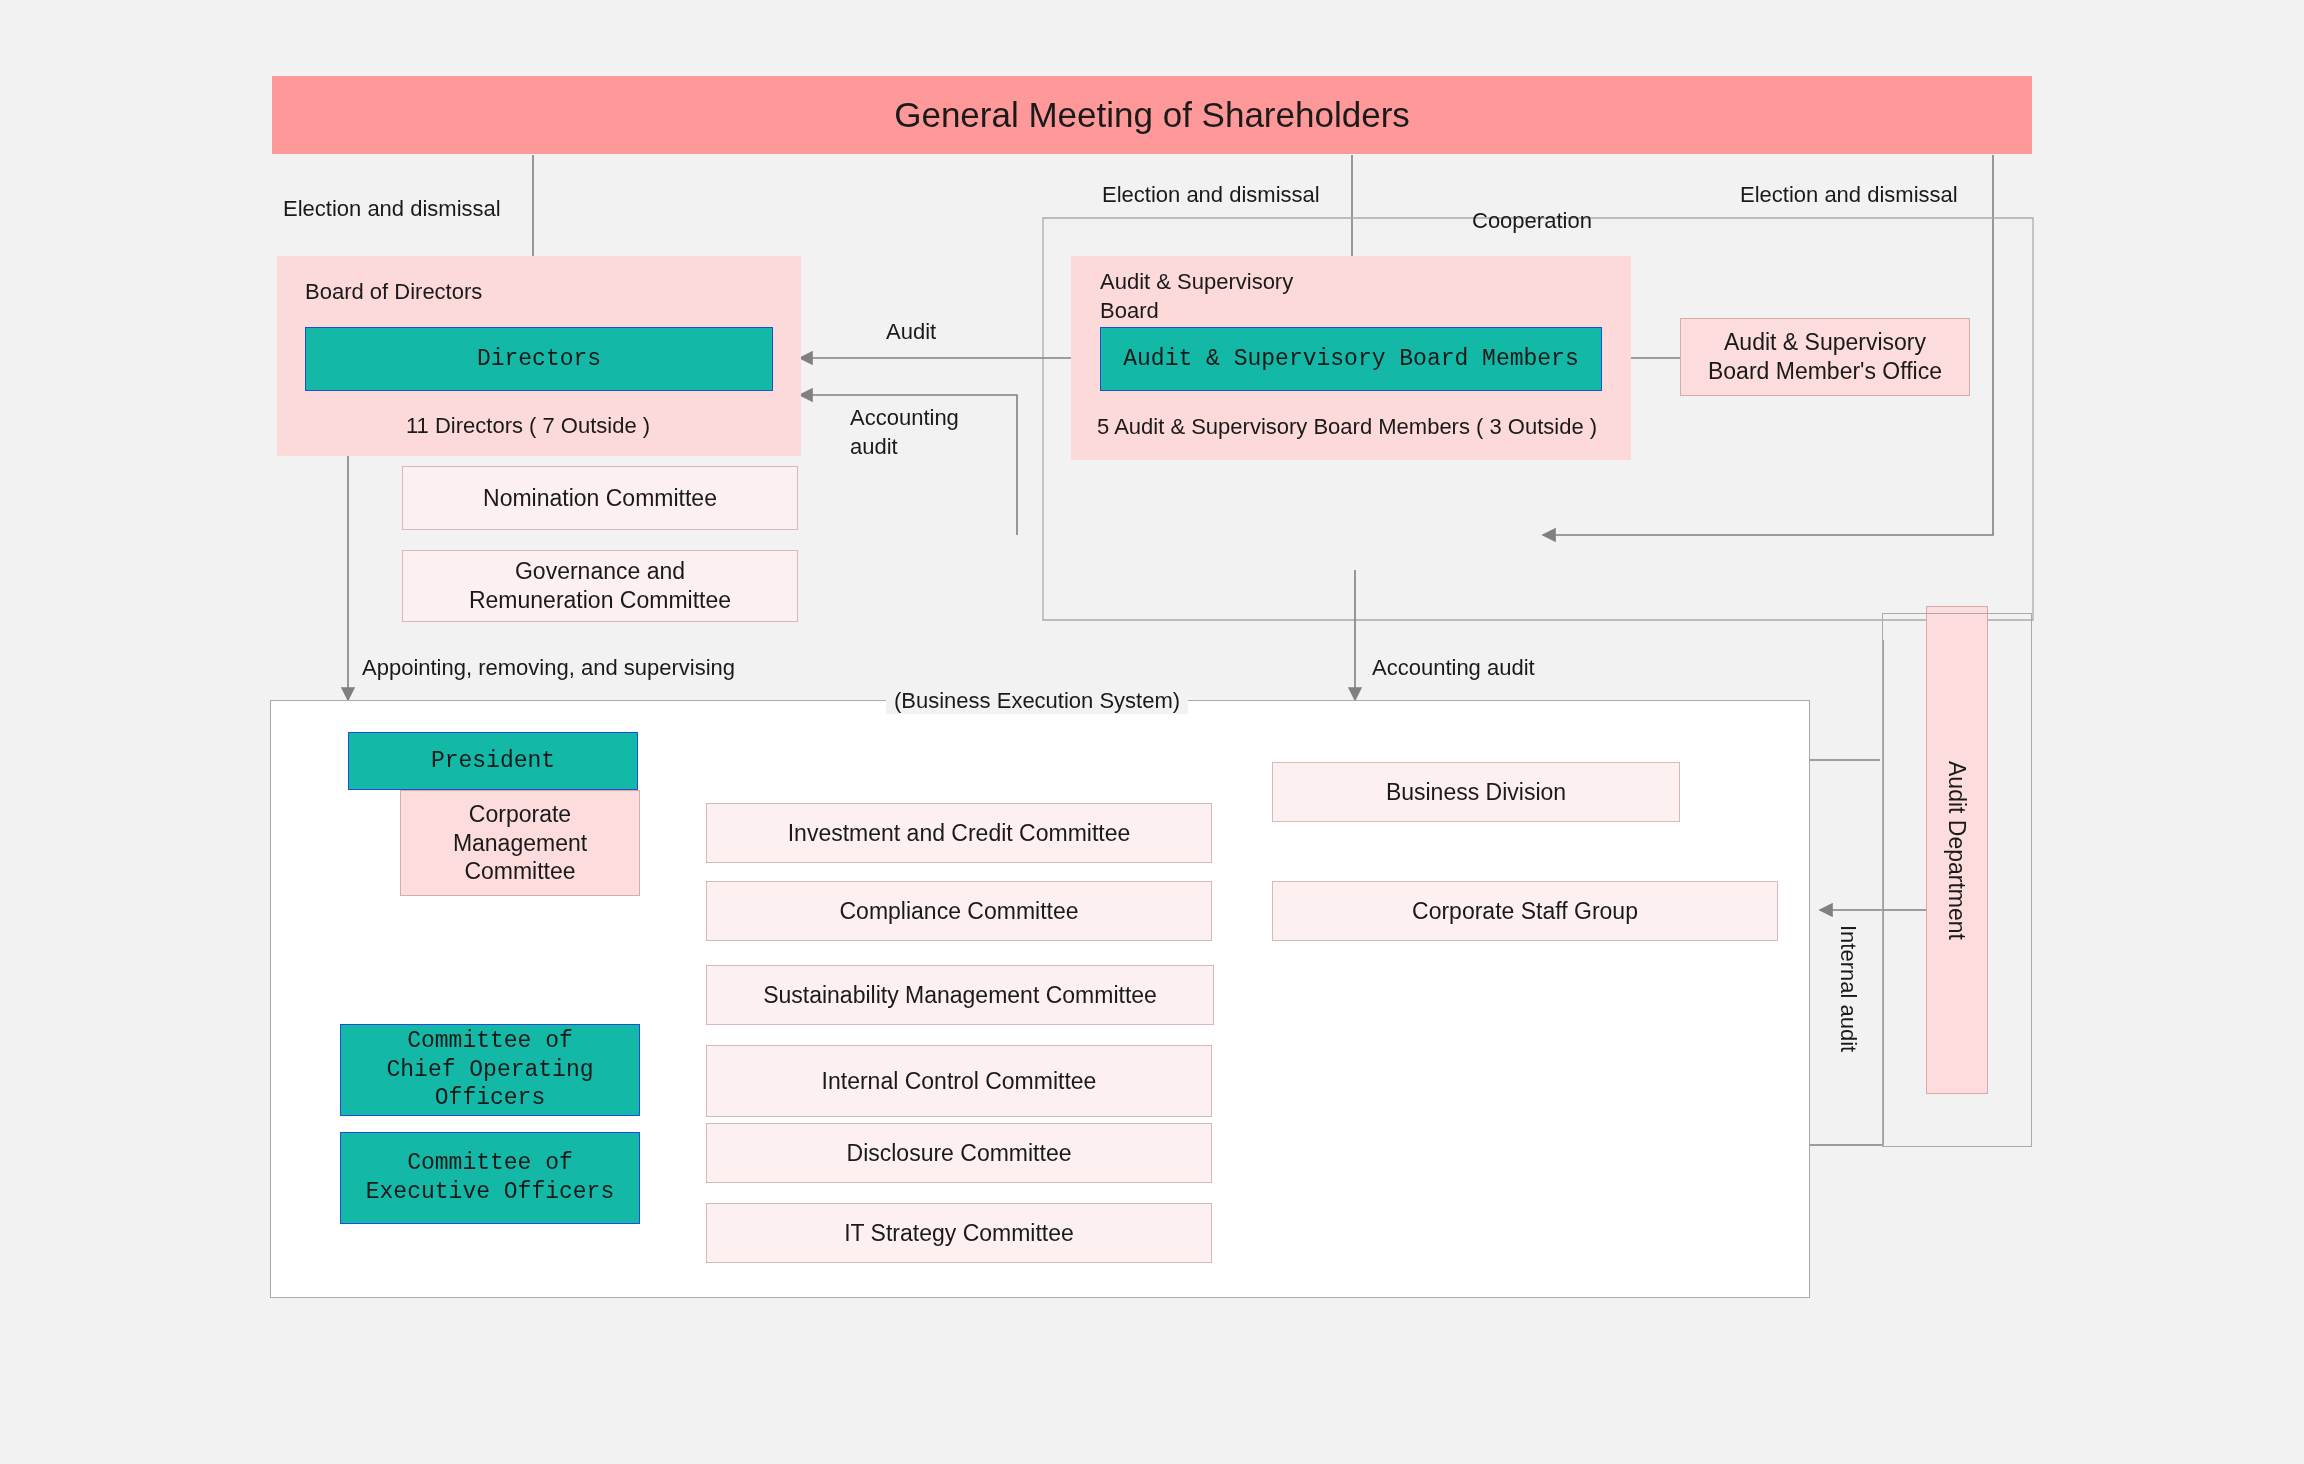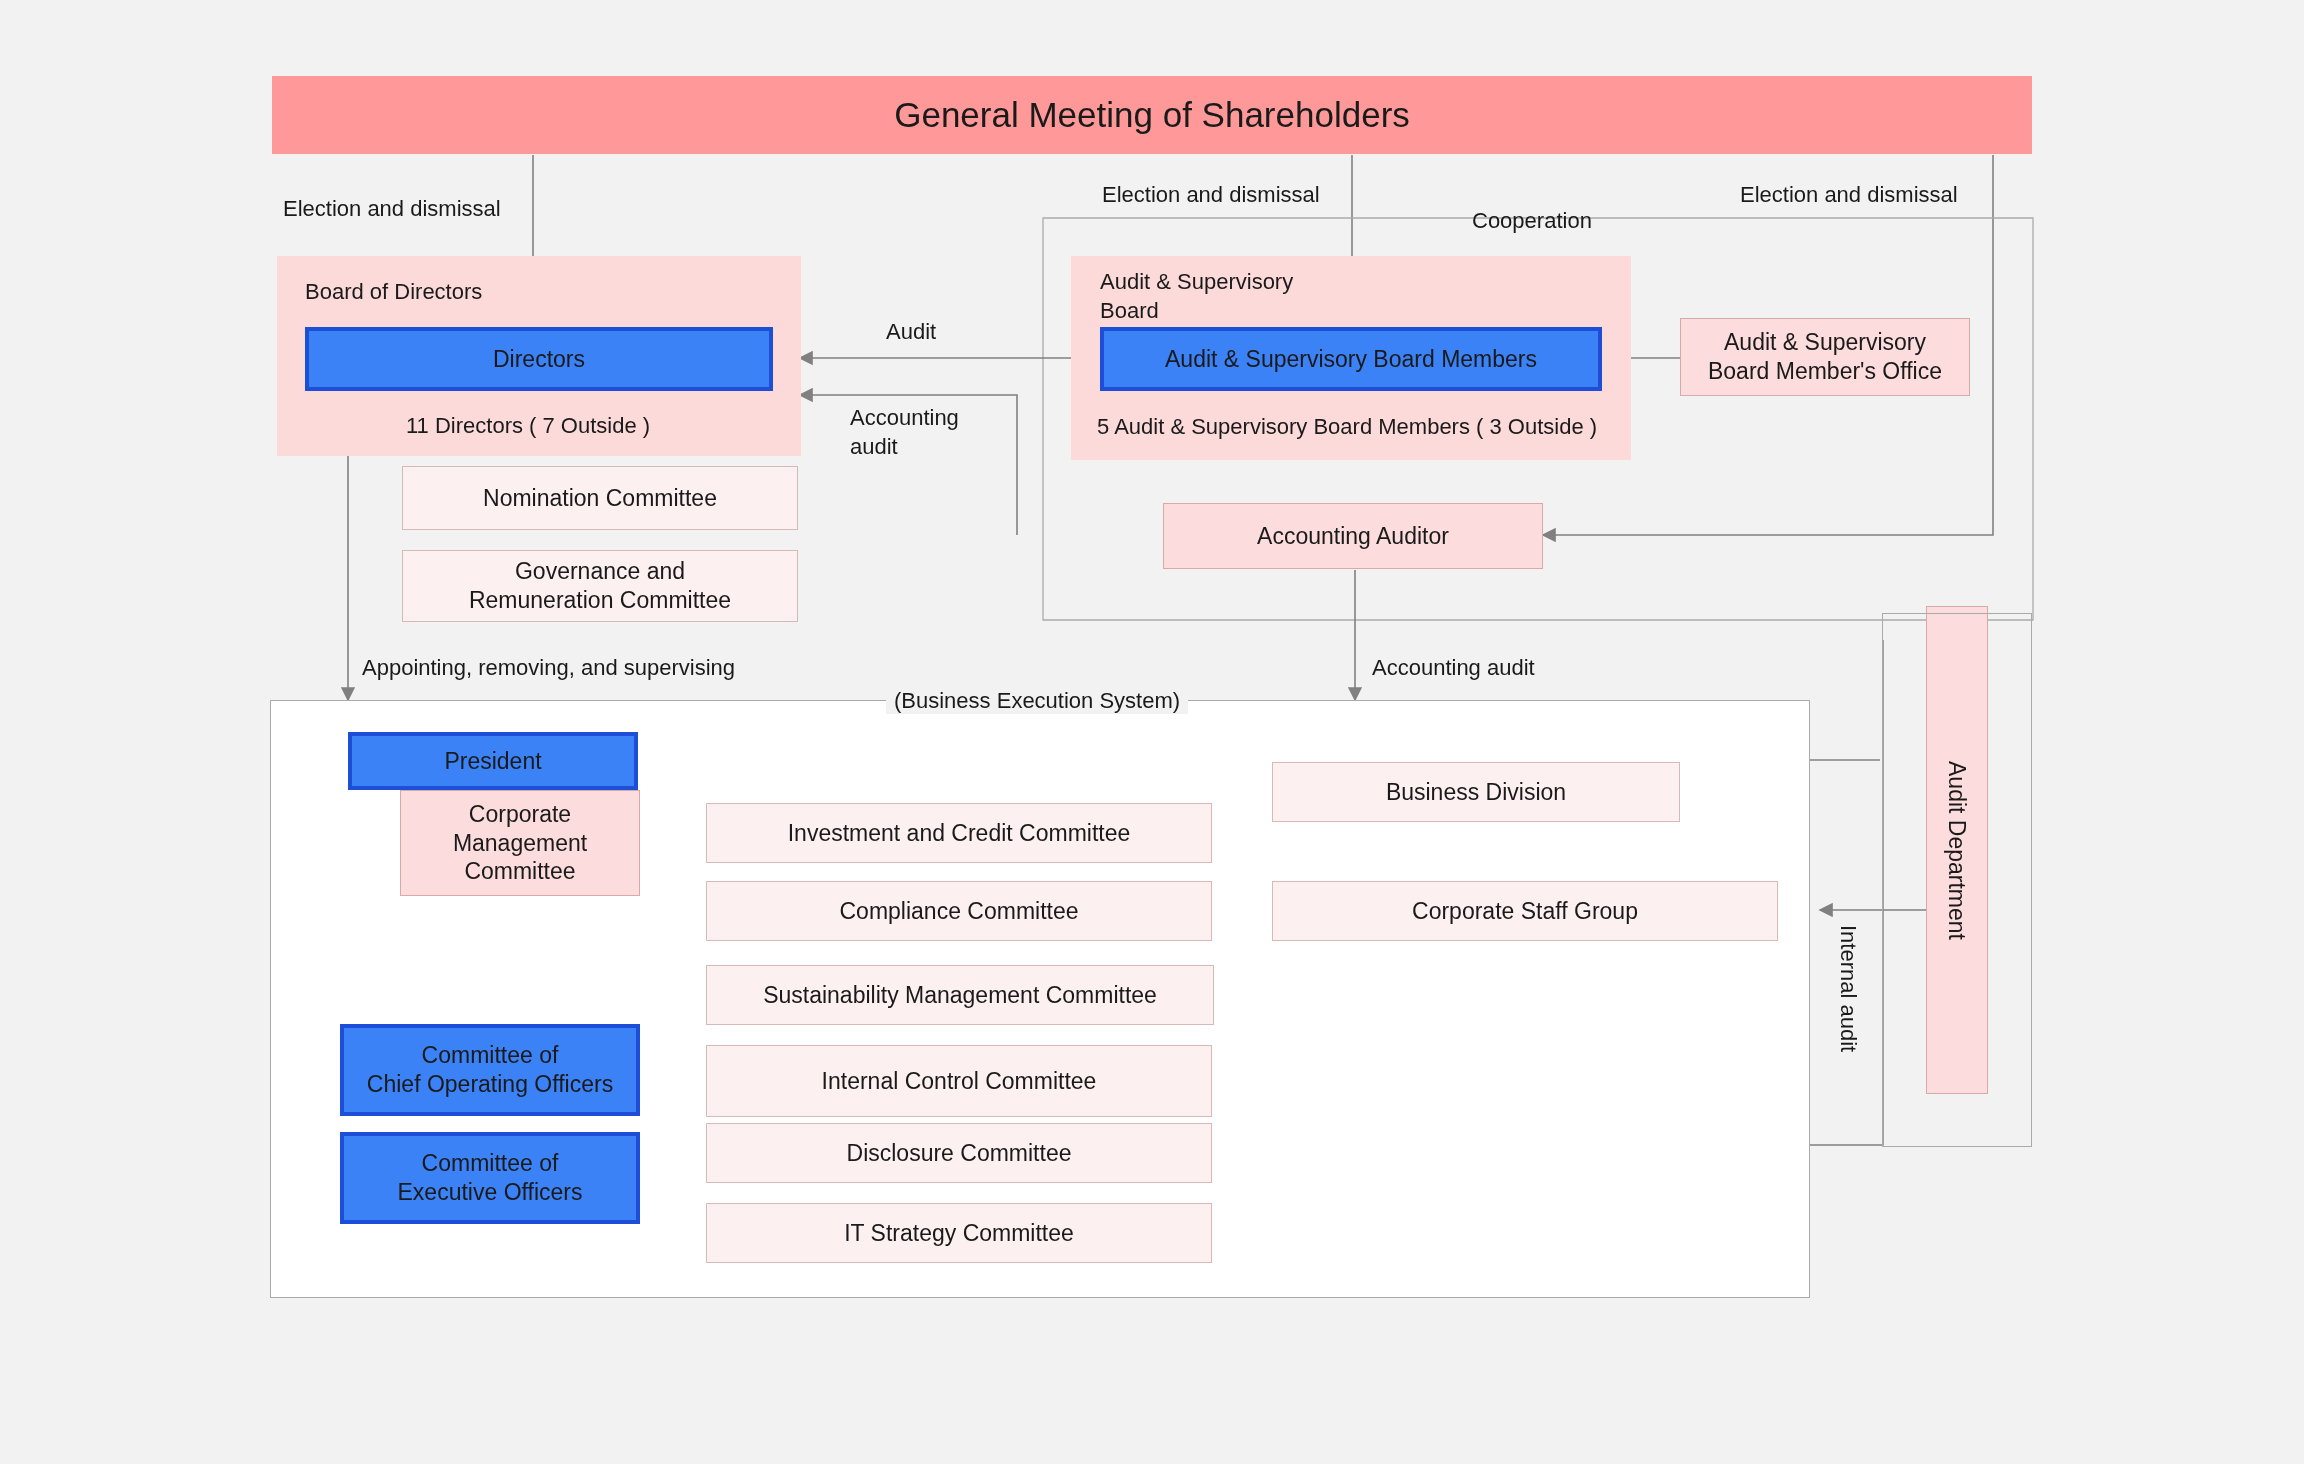--- a/index.html
+++ b/index.html
@@ -33,21 +33,21 @@
     font-size: 22px;
     color: #1a1a1a;
     white-space: nowrap;
   }
   .lbl.multi { white-space: normal; }
 
   
   .c-strong { background: #f99; }          
   .c-pinkbg { background: #fcdada; }
   .c-pinkbox { background: #fcdcdc; border: 1px solid #d8a9a9; }
-  .c-white { background: #3b82f6; border: 4px solid #1d4ed8; }
+  .c-white { background: #14b8a6; border: 1px solid #1d4ed8; font-family: Liberation Mono, monospace; }
   .c-lightpink { background: #fdf0f0; border: 1px solid #d9b8b8; }
   .framebox {
     position: absolute;
     box-sizing: border-box;
     border: 1px solid #aaa;
     background: #ffffff;
   }
   .framebox.transparent { background: transparent; }
   .vert {
     writing-mode: vertical-rl;
@@ -151,23 +151,20 @@
   <div class="box c-white" style="left:1100px; top:327px; width:502px; height:64px;">
     <span>Audit &amp; Supervisory Board Members</span>
   </div>
   <div class="lbl" style="left:1097px; top:414px;">5 Audit &amp; Supervisory Board Members ( 3 Outside )</div>
 
   <div class="box c-pinkbox" style="left:1680px; top:318px; width:290px; height:78px; white-space:pre-line;">
     <span style="white-space:pre-line;">Audit &amp; Supervisory
 Board Member's Office</span>
   </div>
 
-  <div class="box c-pinkbox" style="left:1163px; top:503px; width:380px; height:66px;">
-    <span>Accounting Auditor</span>
-  </div>
 
   <div class="lbl" style="left:886px; top:319px;">Audit</div>
   <div class="lbl multi" style="left:850px; top:404px; width:130px; white-space:pre-line; line-height:1.3;">Accounting
 audit</div>
   <div class="lbl" style="left:362px; top:655px;">Appointing, removing, and supervising</div>
   <div class="lbl" style="left:1372px; top:655px;">Accounting audit</div>
 
   <div class="box c-pinkbox" style="left:1926px; top:606px; width:62px; height:488px;">
     <span class="vert">Audit Department</span>
   </div>

